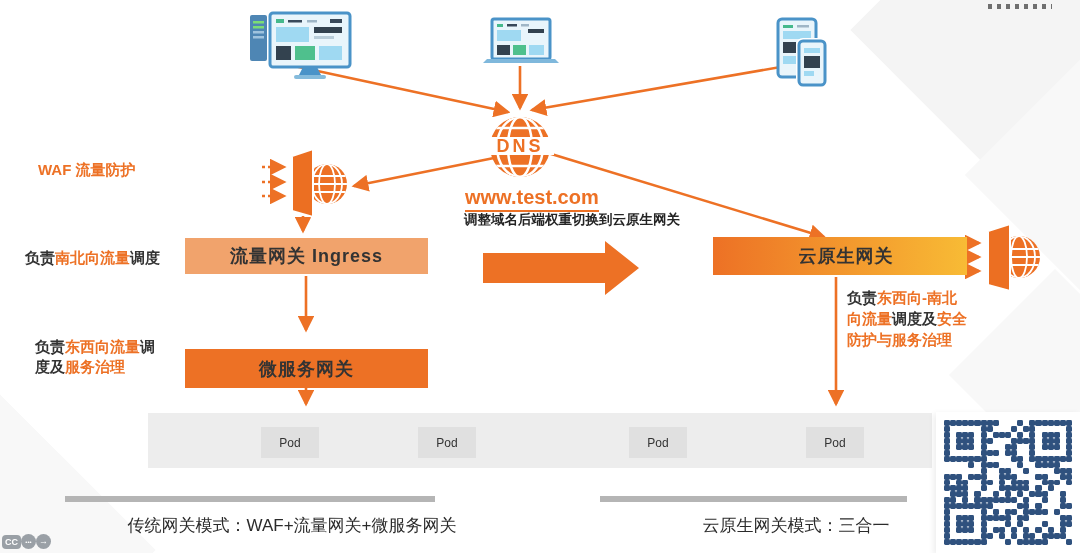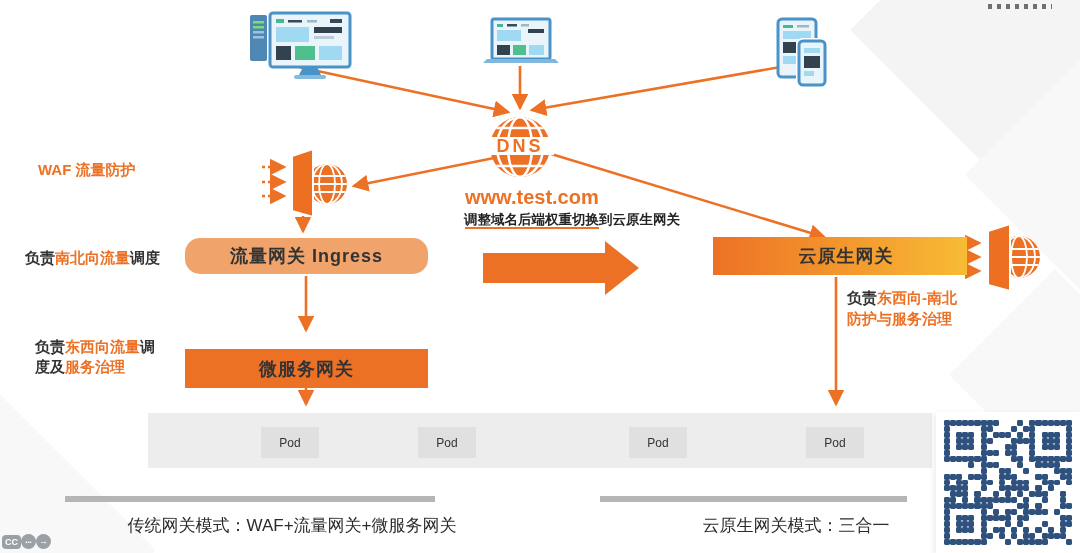--- a/index.html
+++ b/index.html
@@ -7,34 +7,34 @@
          font-family:"Liberation Sans","DejaVu Sans",sans-serif;}
   .abs{position:absolute;}
   
   .deco{position:absolute;background:#f4f4f4;transform:rotate(45deg);}
   .deco2{background:#f8f8f8;}
   .deco-dashes{position:absolute;left:988px;top:4px;width:64px;height:5px;
     background:repeating-linear-gradient(90deg,#6f6f6f 0 4px,transparent 4px 9px);}
   
   .bar{position:absolute;display:flex;align-items:center;justify-content:center;
        font-size:18px;font-weight:700;color:#333;letter-spacing:1px;}
-  .bar-ingress{left:185px;top:238px;width:243px;height:36px;background:#F1A36C;border-radius:15px;}
+  .bar-ingress{left:185px;top:238px;width:243px;height:36px;background:#F1A36C;}
   .bar-micro{left:185px;top:337px;width:243px;height:39px;background:#ED7125;margin-top:12px;}
   .bar-cloud{left:713px;top:237px;width:242px;height:38px;
              background:linear-gradient(90deg,#ED7125 0%,#F8BB35 100%);padding-left:12px;}
   
   .ann{position:absolute;font-size:15px;color:#333;white-space:nowrap;font-weight:bold;}
   .o{color:#ED7125;}
   .waf-label{left:38px;top:161px;color:#ED7125;font-size:15px;}
   .ns-label{left:25px;top:249px;}
   .ew-label{left:35px;top:337px;line-height:20px;}
   .cloud-label{left:847px;top:287px;line-height:21px;}
   
   .dns-url{position:absolute;left:465px;top:186px;font-size:20px;font-weight:700;color:#ED7125;
-           border-bottom:2px solid #ED7125;padding-bottom:18px;cursor:pointer;}
+           border-bottom:2px solid #ED7125;padding-bottom:1px;cursor:pointer;}
   .dns-note{position:absolute;left:464px;top:211px;font-size:13.5px;font-weight:700;color:#242424;}
   
   .pod-band{position:absolute;left:148px;top:413px;width:784px;height:55px;background:#EDEDED;}
   .pod{position:absolute;top:427px;width:58px;height:31px;background:#E0E0E0;
        display:flex;align-items:center;justify-content:center;font-size:12px;color:#333;}
   
   .divider{position:absolute;top:496px;height:6px;background:#B5B5B5;}
   .div-l{left:65px;width:370px;}
   .div-r{left:600px;width:307px;}
   .mode{position:absolute;top:514px;font-size:17px;color:#2b2b2b;text-align:center;white-space:nowrap;}
@@ -199,20 +199,21 @@
 
   <div class="ann ew-label">
     <div><span>负责</span><span class="o">东西向流量</span><span>调</span></div>
     <div><span>度及</span><span class="o">服务治理</span></div>
   </div>
 
   <div class="ann ns-label"><span>负责</span><span class="o">南北向流量</span><span>调度</span></div>
 
   <div class="ann cloud-label">
     <div><span>负责</span><span class="o">东西向-南北</span></div>
+    <div><span class="o">向流量</span><span>调度及</span><span class="o">安全</span></div>
     <div><span class="o">防护与服务治理</span></div>
   </div>
 
   <div class="bar bar-ingress">流量网关 Ingress</div>
   <div class="bar bar-micro">微服务网关</div>
   <div class="bar bar-cloud">云原生网关</div>
 
   <div class="pod-band"></div>
   <div class="pod" style="left:261px;">Pod</div>
   <div class="pod" style="left:418px;">Pod</div>

